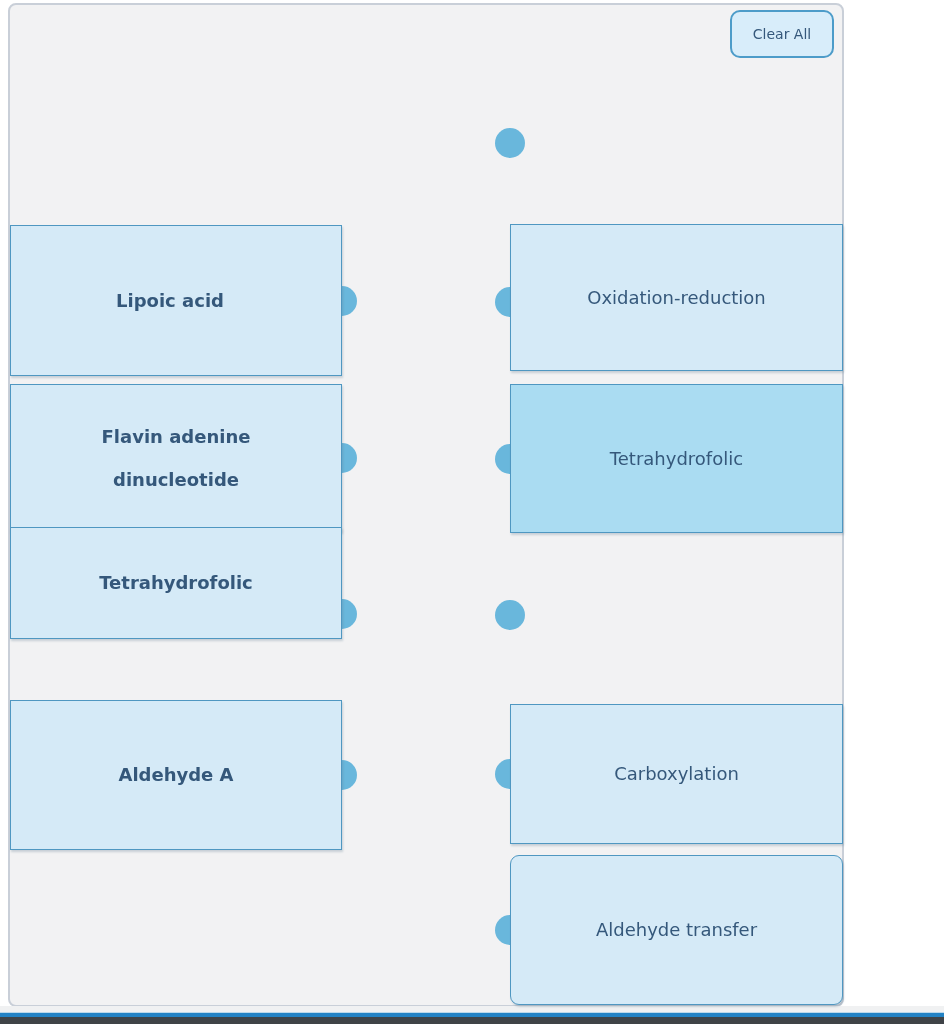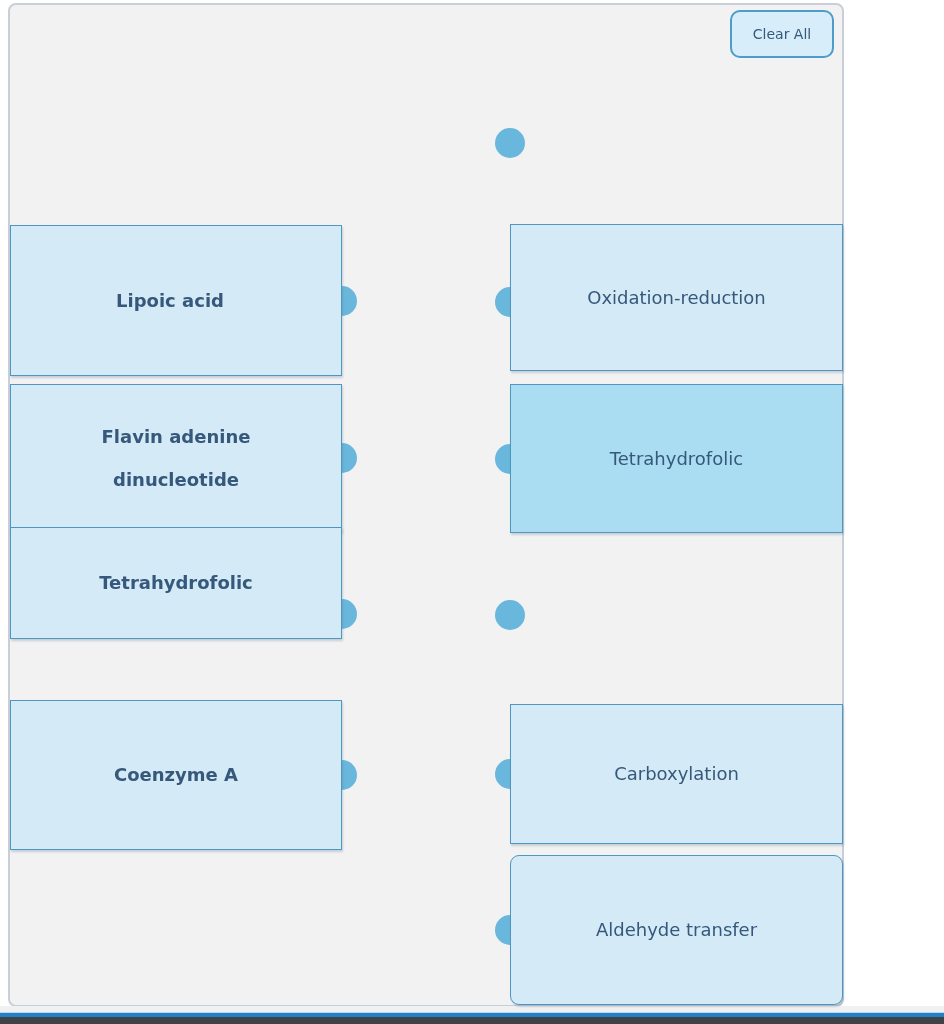--- a/index.html
+++ b/index.html
@@ -94,21 +94,21 @@
   <div class="match-box left-col" style="top:225px;height:151px;padding-left:28px;">
     <span>Lipoic acid</span>
   </div>
   <div class="match-box left-col" style="top:384px;height:148px;">
     <span>Flavin adenine dinucleotide</span>
   </div>
   <div class="match-box left-col" style="top:527px;height:112px;">
     <span>Tetrahydrofolic</span>
   </div>
   <div class="match-box left-col" style="top:700px;height:150px;">
-    <span>Coenzyme A</span>
+    <span>Aldehyde A</span>
   </div>
 
   <div class="match-box right-col" style="top:224px;height:147px;">
     <span>Oxidation-reduction</span>
   </div>
   <div class="match-box right-col selected" style="top:384px;height:149px;">
     <span>Tetrahydrofolic</span>
   </div>
   <div class="match-box right-col" style="top:704px;height:140px;justify-content:center;">
     <span>Carboxylation</span>

